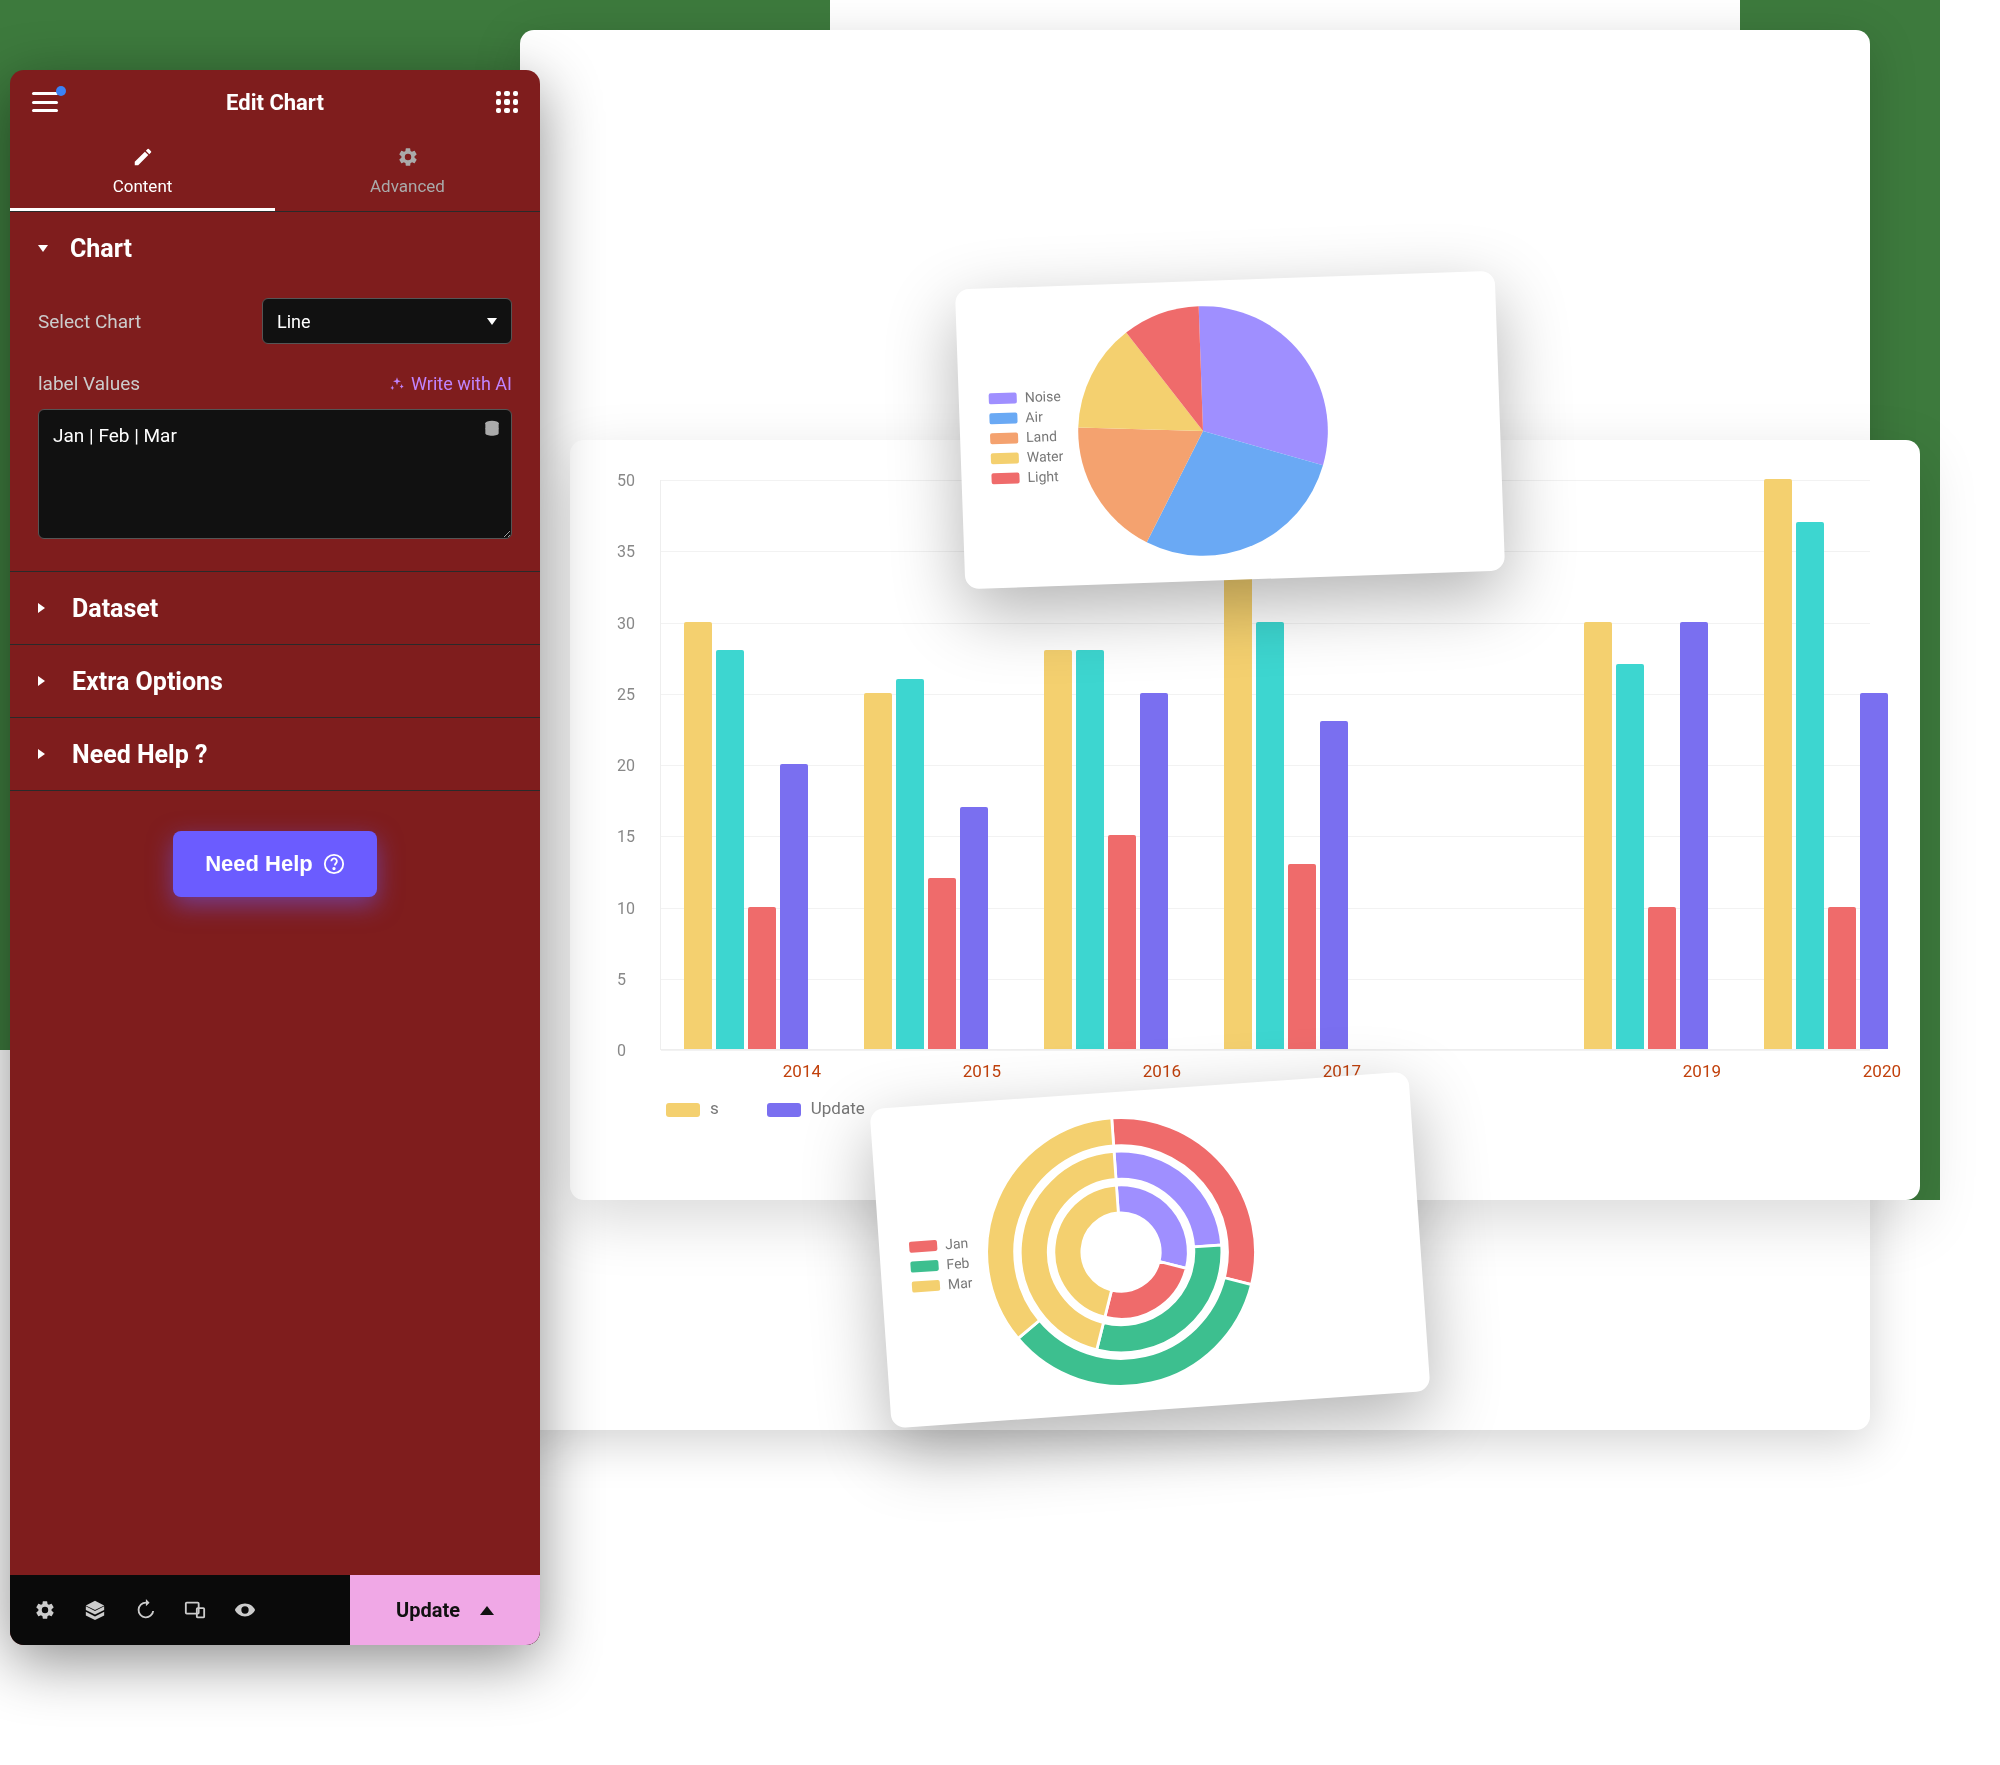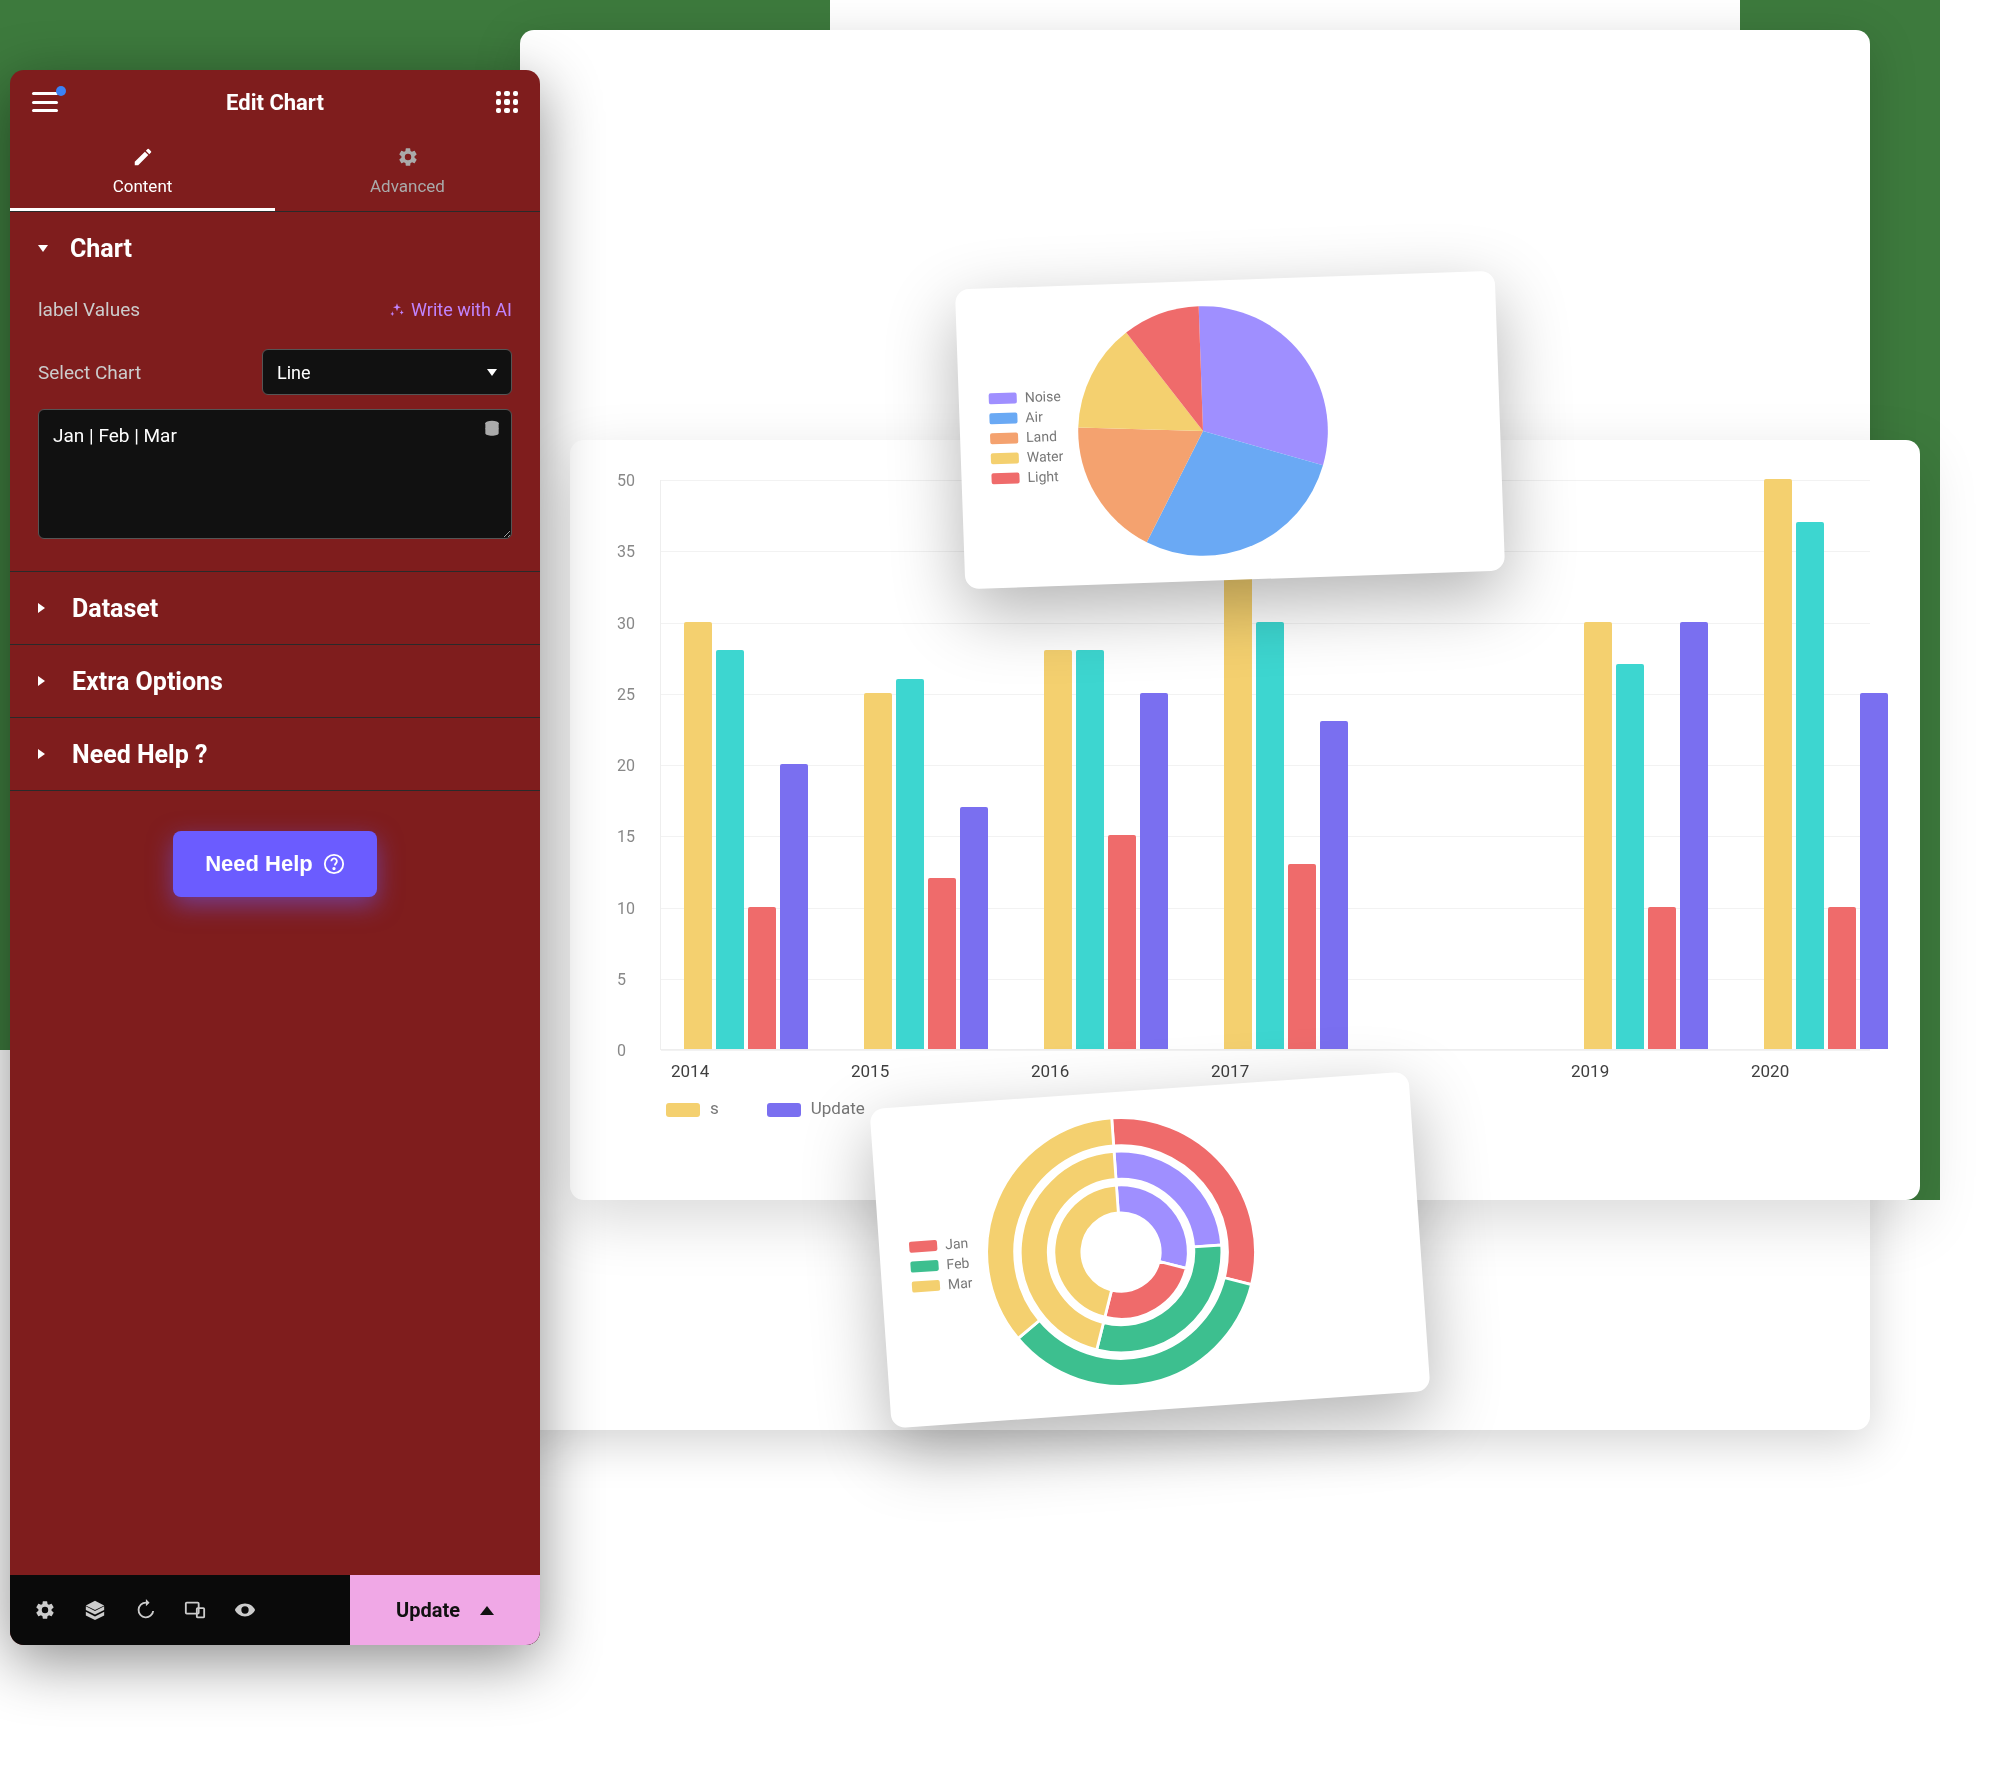--- a/index.html
+++ b/index.html
@@ -166,21 +166,21 @@
   .y-tick {
     position:absolute; left:-44px; font-size:16px; color:#888; transform:translateY(-50%);
   }
   .y-grid { position:absolute; left:0; right:0; border-top:1px solid #f2f2f2; }
   .bar-group { position:absolute; bottom:0; width:150px; display:flex; align-items:flex-end; gap:4px; justify-content:center;}
   .bar { width:28px; border-radius:2px 2px 0 0; }
   .bar-s0 { background:#f4d06f; }
   .bar-s1 { background:#3dd6d0; }
   .bar-s2 { background:#ef6b6b; }
   .bar-s3 { background:#7a6ff0; }
-  .x-label { position:absolute; bottom:-32px; width:100%; text-align:left; font-size:17px; color:#404040; }
+  .x-label { position:absolute; bottom:-32px; width:100%; text-align:right; font-size:17px; color:#c2410c; }
 
   .bar-legend {
     margin-top:48px; margin-left:46px; display:flex; gap:48px; color:#777; font-size:17px; align-items:center;
   }
   .bar-legend .sw { width:34px; height:14px; border-radius:3px; display:inline-block; vertical-align:middle; margin-right:10px;}
 
   
   .pie-card {
     position:absolute; left:960px; top:280px; width:540px; height:300px;
     background:#fff; border-radius:14px; z-index:4;
@@ -244,38 +244,38 @@
           <path d="M19.14 12.94a7.49 7.49 0 0 0 .05-.94 7.49 7.49 0 0 0-.05-.94l2.03-1.58a.5.5 0 0 0 .12-.64l-1.92-3.32a.5.5 0 0 0-.61-.22l-2.39.96a7.03 7.03 0 0 0-1.62-.94l-.36-2.54a.5.5 0 0 0-.5-.42h-3.84a.5.5 0 0 0-.5.42l-.36 2.54c-.58.24-1.12.55-1.62.94l-2.39-.96a.5.5 0 0 0-.61.22L2.66 8.84a.5.5 0 0 0 .12.64l2.03 1.58c-.03.31-.05.63-.05.94s.02.63.05.94l-2.03 1.58a.5.5 0 0 0-.12.64l1.92 3.32c.14.24.43.34.61.22l2.39-.96c.5.39 1.04.7 1.62.94l.36 2.54c.4.24.25.42.5.42h3.84c.25 0 .46-.18.5-.42l.36-2.54a7.03 7.03 0 0 0 1.62-.94l2.39.96c.18.12.47.02.61-.22l1.92-3.32a.5.5 0 0 0-.12-.64l-2.03-1.58zM12 15.5A3.5 3.5 0 1 1 12 8.5a3.5 3.5 0 0 1 0 7z"></path>
         </svg>
       <span>Advanced</span>
     </div>
   </div>
 
   <div class="section">
     <div class="section-header">
       <span class="caret"></span>
       <span>Chart</span>
+    </div>
+
+    <div class="field-row">
+      <span>Select Chart</span>
+      <div class="select">
+        <span>Line</span>
+        <span class="chev"></span>
+      </div>
     </div>
 
     <div class="field-row">
       <span>label Values</span>
       <span class="ai-link">
         <svg viewBox="0 0 24 24" fill="currentColor">
             <path d="M12 2l1.5 4.5L18 8l-4.5 1.5L12 14l-1.5-4.5L6 8l4.5-1.5L12 2zm7 10l.9 2.7L22 16l-2.1.9L19 19l-.9-2.1L16 16l2.1-1.3L19 12zM5 14l.9 2.7L8 18l-2.1.9L5 21l-.9-2.1L2 18l2.1-1.3L5 14z"></path>
           </svg>
         <span>Write with AI</span>
       </span>
-    </div>
-
-    <div class="field-row">
-      <span>Select Chart</span>
-      <div class="select">
-        <span>Line</span>
-        <span class="chev"></span>
-      </div>
     </div>
 
     <div class="textarea-wrap">
       <textarea class="textarea" style="">Jan | Feb | Mar</textarea>
       <svg class="textarea-db" viewBox="0 0 24 24" fill="currentColor">
           <ellipse cx="12" cy="5" rx="8" ry="3"></ellipse>
           <path d="M4 5v6c0 1.66 3.58 3 8 3s8-1.34 8-3V5"></path>
           <path d="M4 11v6c0 1.66 3.58 3 8 3s8-1.34 8-3v-6"></path>
         </svg>
     </div>

